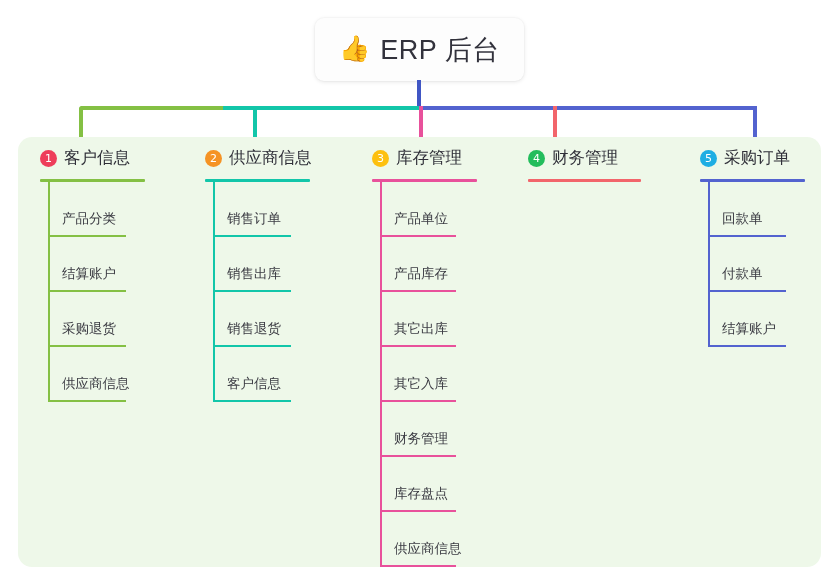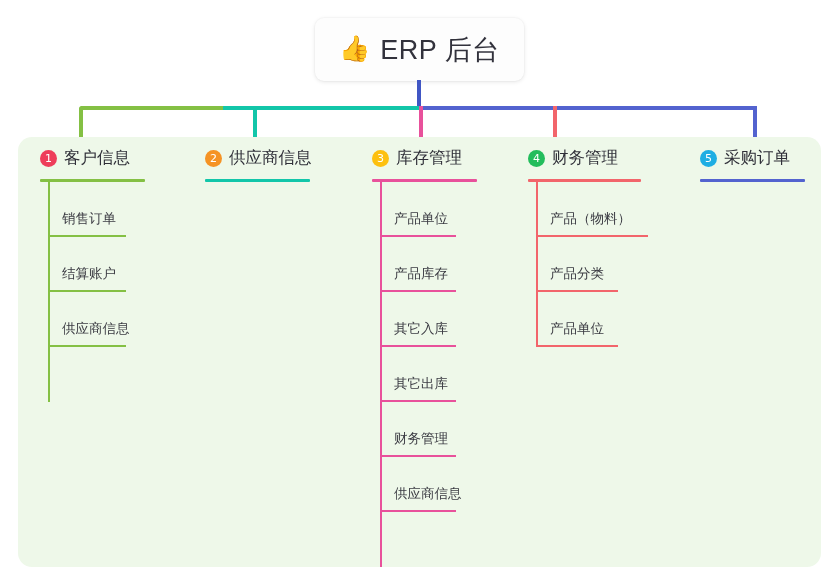--- a/index.html
+++ b/index.html
@@ -97,101 +97,128 @@
 
   <div class="col col-1">
     <div class="col-head">
       <span class="badge" style="background: rgb(238, 61, 90);">1</span>
       <span class="col-title">客户信息</span>
     </div>
     <div class="head-rule hr-1" style="background: rgb(132, 192, 68);"></div>
     <div class="items">
       <div class="spine" style="background: rgb(132, 192, 68); height: 220px;"></div>
       <div class="item">
-        <span class="lbl">销售订单</span>
+        <span class="lbl">产品分类</span>
         <span class="rule" style="background: rgb(132, 192, 68); width: 78px;"></span>
       </div>
       <div class="item">
         <span class="lbl">结算账户</span>
+        <span class="rule" style="background: rgb(132, 192, 68); width: 78px;"></span>
+      </div>
+      <div class="item">
+        <span class="lbl">采购退货</span>
         <span class="rule" style="background: rgb(132, 192, 68); width: 78px;"></span>
       </div>
       <div class="item">
         <span class="lbl">供应商信息</span>
         <span class="rule" style="background: rgb(132, 192, 68); width: 78px;"></span>
       </div>
     </div>
   </div>
 
   <div class="col col-2">
     <div class="col-head">
       <span class="badge" style="background: rgb(245, 147, 36);">2</span>
       <span class="col-title">供应商信息</span>
     </div>
     <div class="head-rule hr-2" style="background: rgb(18, 198, 169);"></div>
+    <div class="items">
+      <div class="spine" style="background: rgb(18, 198, 169); height: 220px;"></div>
+      <div class="item">
+        <span class="lbl">销售订单</span>
+        <span class="rule" style="background: rgb(18, 198, 169); width: 78px;"></span>
+      </div>
+      <div class="item">
+        <span class="lbl">销售出库</span>
+        <span class="rule" style="background: rgb(18, 198, 169); width: 78px;"></span>
+      </div>
+      <div class="item">
+        <span class="lbl">销售退货</span>
+        <span class="rule" style="background: rgb(18, 198, 169); width: 78px;"></span>
+      </div>
+      <div class="item">
+        <span class="lbl">客户信息</span>
+        <span class="rule" style="background: rgb(18, 198, 169); width: 78px;"></span>
+      </div>
+    </div>
   </div>
 
   <div class="col col-3">
     <div class="col-head">
       <span class="badge" style="background: rgb(253, 192, 15);">3</span>
       <span class="col-title">库存管理</span>
     </div>
     <div class="head-rule hr-3" style="background: rgb(232, 81, 155);"></div>
     <div class="items">
       <div class="spine" style="background: rgb(232, 81, 155); height: 385px;"></div>
       <div class="item">
         <span class="lbl">产品单位</span>
         <span class="rule" style="background: rgb(232, 81, 155); width: 76px;"></span>
       </div>
       <div class="item">
         <span class="lbl">产品库存</span>
         <span class="rule" style="background: rgb(232, 81, 155); width: 76px;"></span>
       </div>
       <div class="item">
+        <span class="lbl">其它出库</span>
+        <span class="rule" style="background: rgb(232, 81, 155); width: 76px;"></span>
+      </div>
+      <div class="item">
         <span class="lbl">其它入库</span>
         <span class="rule" style="background: rgb(232, 81, 155); width: 76px;"></span>
       </div>
       <div class="item">
-        <span class="lbl">其它出库</span>
-        <span class="rule" style="background: rgb(232, 81, 155); width: 76px;"></span>
-      </div>
-      <div class="item">
         <span class="lbl">财务管理</span>
+        <span class="rule" style="background: rgb(232, 81, 155); width: 76px;"></span>
+      </div>
+      <div class="item">
+        <span class="lbl">库存盘点</span>
         <span class="rule" style="background: rgb(232, 81, 155); width: 76px;"></span>
       </div>
       <div class="item">
         <span class="lbl">供应商信息</span>
         <span class="rule" style="background: rgb(232, 81, 155); width: 76px;"></span>
       </div>
     </div>
   </div>
 
   <div class="col col-4">
     <div class="col-head">
       <span class="badge" style="background: rgb(35, 189, 92);">4</span>
       <span class="col-title">财务管理</span>
     </div>
     <div class="head-rule hr-4" style="background: rgb(242, 101, 107);"></div>
-    <div class="items">
-      <div class="spine" style="background: rgb(242, 101, 107); height: 165px;"></div>
-      <div class="item">
-        <span class="lbl">产品（物料）</span>
-        <span class="rule" style="background: rgb(242, 101, 107); width: 112px;"></span>
-      </div>
-      <div class="item">
-        <span class="lbl">产品分类</span>
-        <span class="rule" style="background: rgb(242, 101, 107); width: 82px;"></span>
-      </div>
-      <div class="item">
-        <span class="lbl">产品单位</span>
-        <span class="rule" style="background: rgb(242, 101, 107); width: 82px;"></span>
-      </div>
-    </div>
   </div>
 
   <div class="col col-5">
     <div class="col-head">
       <span class="badge" style="background: rgb(30, 174, 227);">5</span>
       <span class="col-title">采购订单</span>
     </div>
     <div class="head-rule hr-5" style="background: rgb(83, 99, 207);"></div>
+    <div class="items">
+      <div class="spine" style="background: rgb(83, 99, 207); height: 165px;"></div>
+      <div class="item">
+        <span class="lbl">回款单</span>
+        <span class="rule" style="background: rgb(83, 99, 207); width: 78px;"></span>
+      </div>
+      <div class="item">
+        <span class="lbl">付款单</span>
+        <span class="rule" style="background: rgb(83, 99, 207); width: 78px;"></span>
+      </div>
+      <div class="item">
+        <span class="lbl">结算账户</span>
+        <span class="rule" style="background: rgb(83, 99, 207); width: 78px;"></span>
+      </div>
+    </div>
   </div>
 
 </div>
 
 </body></html>

